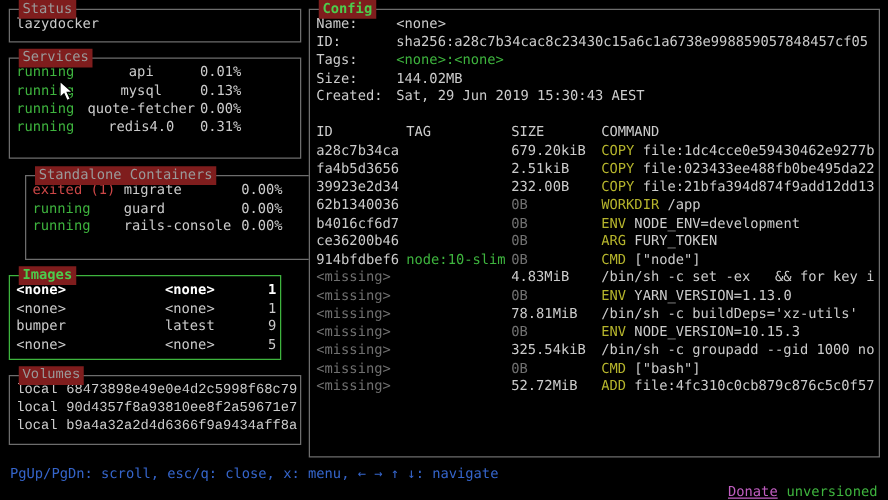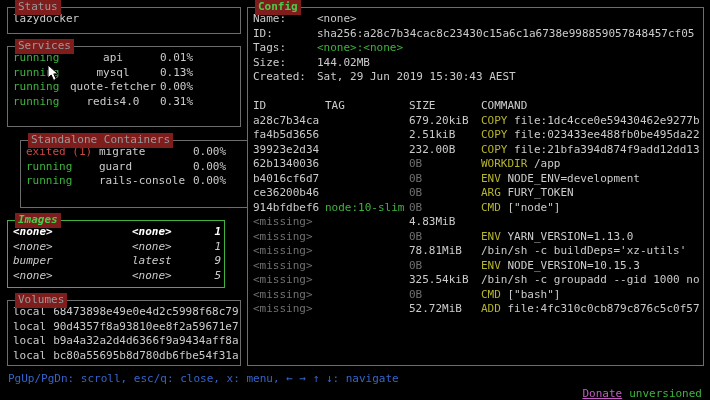--- a/index.html
+++ b/index.html
@@ -16,22 +16,22 @@
   .row{display:flex;white-space:pre;overflow:hidden;}
   .green{color:#3eb43e;}
   .red{color:#cd4747;}
   .yellow{color:#b5b42c;}
   .dim{color:#707070;}
   .boldrow{font-weight:bold;color:#ffffff;}
   
   #p-status{left:7px;top:7px;width:234px;height:27px;}
   #p-services{left:7px;top:46px;width:234px;height:81px;}
   #p-standalone{left:20px;top:140px;width:234px;height:68px;}
-  #p-images{left:7px;top:220px;width:218px;height:68px;font-style:italic;}
-  #p-volumes{left:7px;top:300px;width:234px;height:66px;}
+  #p-images{left:7px;top:220px;width:218px;height:68px;}
+  #p-volumes{left:7px;top:300px;width:234px;height:56px;font-family:Liberation Mono, monospace;}
   #p-config{left:247px;top:7px;width:457px;height:359px;}
   
   .sv-st{width:53px;flex:none;}
   .sv-nm{width:94px;flex:none;text-align:center;}
   .sa-st{width:73px;flex:none;}
   .sa-nm{width:94px;flex:none;}
   .im-nm{width:119px;flex:none;}
   .im-tg{flex:1;}
   .im-ct{width:32px;flex:none;text-align:right;padding-right:3px;}
   .vol-driver{margin-right:7px;}
@@ -114,21 +114,21 @@
       <div class="blankline"></div>
       <div id="config-table">
           <div class="row"><span class="t-id">ID</span><span class="t-tag">TAG</span><span class="t-size">SIZE</span><span class="t-cmd">COMMAND</span></div>
           <div class="row"><span class="t-id">a28c7b34ca</span><span class="t-tag green"></span><span class="t-size">679.20kiB</span><span class="t-cmd"><span class="yellow">COPY</span><span> file:1dc4cce0e59430462e9277b</span></span></div>
           <div class="row"><span class="t-id">fa4b5d3656</span><span class="t-tag green"></span><span class="t-size">2.51kiB</span><span class="t-cmd"><span class="yellow">COPY</span><span> file:023433ee488fb0be495da22</span></span></div>
           <div class="row"><span class="t-id">39923e2d34</span><span class="t-tag green"></span><span class="t-size">232.00B</span><span class="t-cmd"><span class="yellow">COPY</span><span> file:21bfa394d874f9add12dd13</span></span></div>
           <div class="row"><span class="t-id">62b1340036</span><span class="t-tag green"></span><span class="t-size dim">0B</span><span class="t-cmd"><span class="yellow">WORKDIR</span><span> /app</span></span></div>
           <div class="row"><span class="t-id">b4016cf6d7</span><span class="t-tag green"></span><span class="t-size dim">0B</span><span class="t-cmd"><span class="yellow">ENV</span><span> NODE_ENV=development</span></span></div>
           <div class="row"><span class="t-id">ce36200b46</span><span class="t-tag green"></span><span class="t-size dim">0B</span><span class="t-cmd"><span class="yellow">ARG</span><span> FURY_TOKEN</span></span></div>
           <div class="row"><span class="t-id">914bfdbef6</span><span class="t-tag green">node:10-slim</span><span class="t-size dim">0B</span><span class="t-cmd"><span class="yellow">CMD</span><span> ["node"]</span></span></div>
-          <div class="row"><span class="t-id dim">&lt;missing&gt;</span><span class="t-tag green"></span><span class="t-size">4.83MiB</span></div>
+          <div class="row"><span class="t-id dim">&lt;missing&gt;</span><span class="t-tag green"></span><span class="t-size">4.83MiB</span><span class="t-cmd"><span>/bin/sh -c set -ex   &amp;&amp; for key i</span></span></div>
           <div class="row"><span class="t-id dim">&lt;missing&gt;</span><span class="t-tag green"></span><span class="t-size dim">0B</span><span class="t-cmd"><span class="yellow">ENV</span><span> YARN_VERSION=1.13.0</span></span></div>
           <div class="row"><span class="t-id dim">&lt;missing&gt;</span><span class="t-tag green"></span><span class="t-size">78.81MiB</span><span class="t-cmd"><span>/bin/sh -c buildDeps='xz-utils'</span></span></div>
           <div class="row"><span class="t-id dim">&lt;missing&gt;</span><span class="t-tag green"></span><span class="t-size dim">0B</span><span class="t-cmd"><span class="yellow">ENV</span><span> NODE_VERSION=10.15.3</span></span></div>
           <div class="row"><span class="t-id dim">&lt;missing&gt;</span><span class="t-tag green"></span><span class="t-size">325.54kiB</span><span class="t-cmd"><span>/bin/sh -c groupadd --gid 1000 no</span></span></div>
           <div class="row"><span class="t-id dim">&lt;missing&gt;</span><span class="t-tag green"></span><span class="t-size dim">0B</span><span class="t-cmd"><span class="yellow">CMD</span><span> ["bash"]</span></span></div>
           <div class="row"><span class="t-id dim">&lt;missing&gt;</span><span class="t-tag green"></span><span class="t-size">52.72MiB</span><span class="t-cmd"><span class="yellow">ADD</span><span> file:4fc310c0cb879c876c5c0f57</span></span></div>
         </div>
     </div>
   </section>
 

